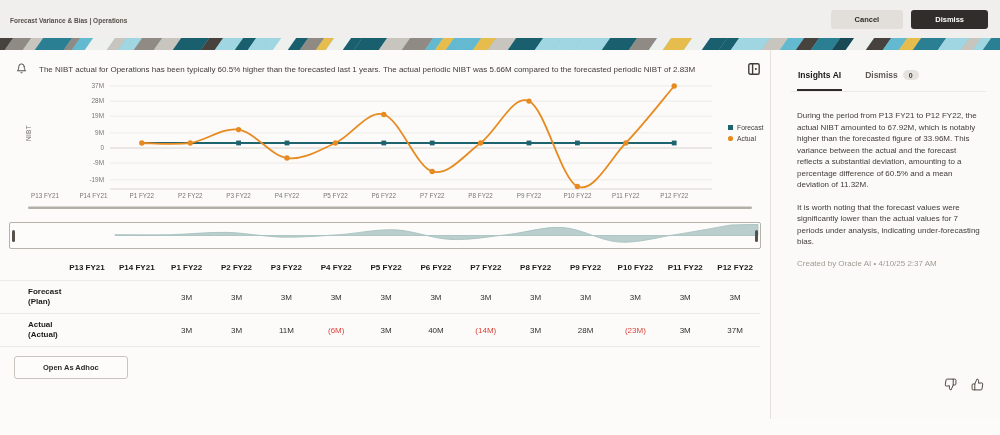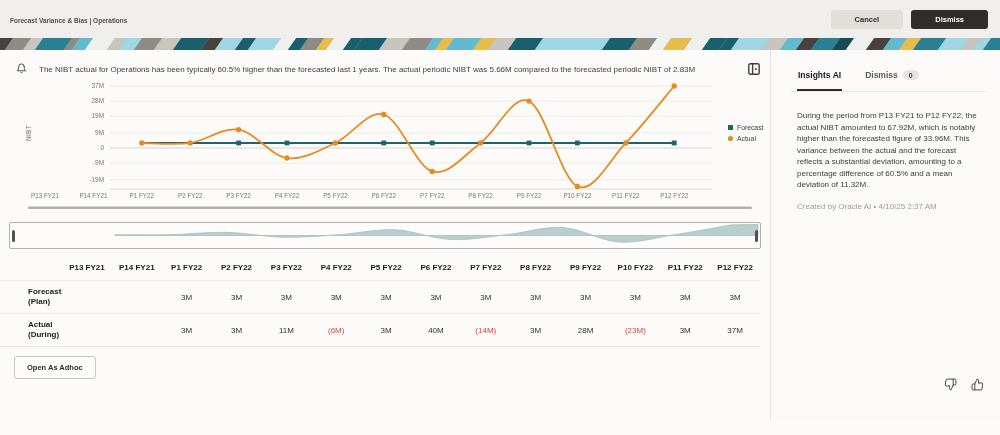--- a/index.html
+++ b/index.html
@@ -50,21 +50,21 @@
   .vrow { display:flex; align-items:center; border-bottom:1px solid #eceae6; }
   .vrow.head { height:26px; border-bottom:1px solid #eceae6; }
   .vrow.body { height:33px; }
   .vcell-label { width:62px; padding-left:28px; font-weight:bold; line-height:1.3; color:#1c1a17; }
   .vcell { flex:1; text-align:center; color:#33302c; }
   .vcell.head { font-weight:bold; color:#1c1a17; }
   .vcell.neg { color:#d9443a; }
 
   .adhoc-btn { margin:9px 0 0 14px; background:#fdfcfb; border:1px solid #c9c4be; border-radius:3px;
                font-family:inherit; font-size:7.5px; font-weight:bold; color:#2e2b28;
-               padding:6px 12px; cursor:pointer; }
+               padding:6px 28px; cursor:pointer; }
 
   
   .tabs { display:flex; gap:22px; border-bottom:1px solid #eceae6; padding:0 0 0 6px; }
   .tab { font-size:8.5px; font-weight:600; color:#5f5a54; padding:2px 1px 9px 1px; cursor:pointer;
          display:flex; align-items:center; gap:5px; border-bottom:2px solid transparent; }
   .tab.active { color:#1c1a17; border-bottom:2px solid #2e2b28; }
   .tab-badge { background:#e6e3df; border-radius:8px; padding:1.5px 6px; font-size:7px; color:#403c38; }
   .panel-body { padding:18px 4px 0 6px; }
   .panel-body p { font-size:8px; line-height:11.5px; color:#403c38; margin-bottom:11px; }
   .attribution { font-size:8px; color:#a09a93; margin-top:2px; }
@@ -268,21 +268,21 @@
           <div class="vcell">3M</div>
           <div class="vcell">3M</div>
           <div class="vcell">3M</div>
           <div class="vcell">3M</div>
           <div class="vcell">3M</div>
           <div class="vcell">3M</div>
         </div>
         <div class="vrow body">
           <div class="vcell-label">
             <div>Actual</div>
-            <div>(During)</div>
+            <div>(Actual)</div>
           </div>
           <div class="vcell"></div>
           <div class="vcell"></div>
           <div class="vcell">3M</div>
           <div class="vcell">3M</div>
           <div class="vcell">11M</div>
           <div class="vcell neg">(6M)</div>
           <div class="vcell">3M</div>
           <div class="vcell">40M</div>
           <div class="vcell neg">(14M)</div>
@@ -302,20 +302,21 @@
         <div class="tab active">
           <span>Insights AI</span>
         </div>
         <div class="tab">
           <span>Dismiss</span>
           <span class="tab-badge">0</span>
         </div>
       </div>
     <div class="panel-body">
       <p>During the period from P13 FY21 to P12 FY22, the actual NIBT amounted to 67.92M, which is notably higher than the forecasted figure of 33.96M. This variance between the actual and the forecast reflects a substantial deviation, amounting to a percentage difference of 60.5% and a mean deviation of 11.32M.</p>
+      <p>It is worth noting that the forecast values were significantly lower than the actual values for 7 periods under analysis, indicating under-forecasting bias.</p>
       <div class="attribution">Created by Oracle AI • 4/10/25 2:37 AM</div>
     </div>
     <div class="thumbs">
       <span class="icon-btn">
         <svg width="13" height="13" viewBox="0 0 24 24" fill="none" stroke="#4a453f" stroke-width="1.8" stroke-linecap="round" stroke-linejoin="round">
           <path d="M10 15v4a3 3 0 0 0 3 3l4-9V2H5.72a2 2 0 0 0-2 1.7l-1.38 9a2 2 0 0 0 2 2.3zm7-13h2.67A2.31 2.31 0 0 1 22 4v7a2.31 2.31 0 0 1-2.33 2H17"></path>
         </svg>
       </span>
       <span class="icon-btn">
         <svg width="13" height="13" viewBox="0 0 24 24" fill="none" stroke="#4a453f" stroke-width="1.8" stroke-linecap="round" stroke-linejoin="round">

